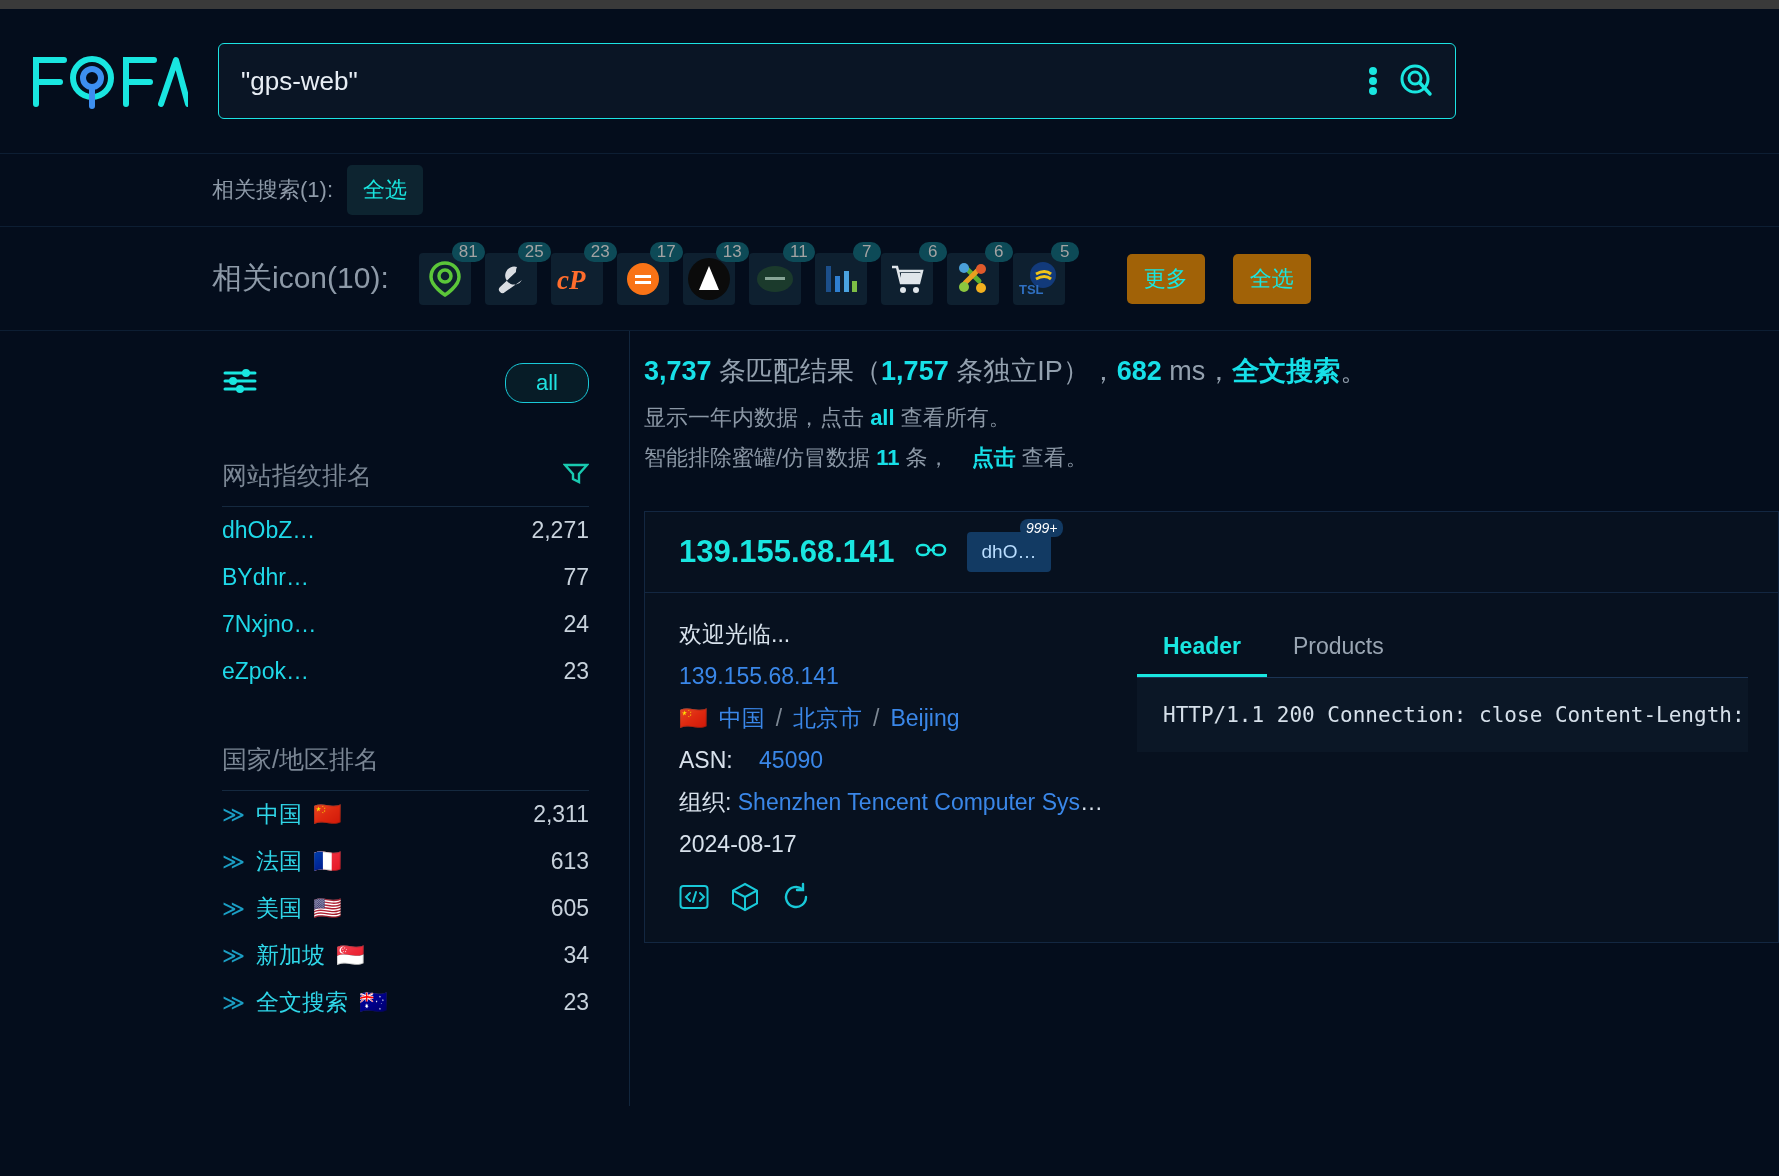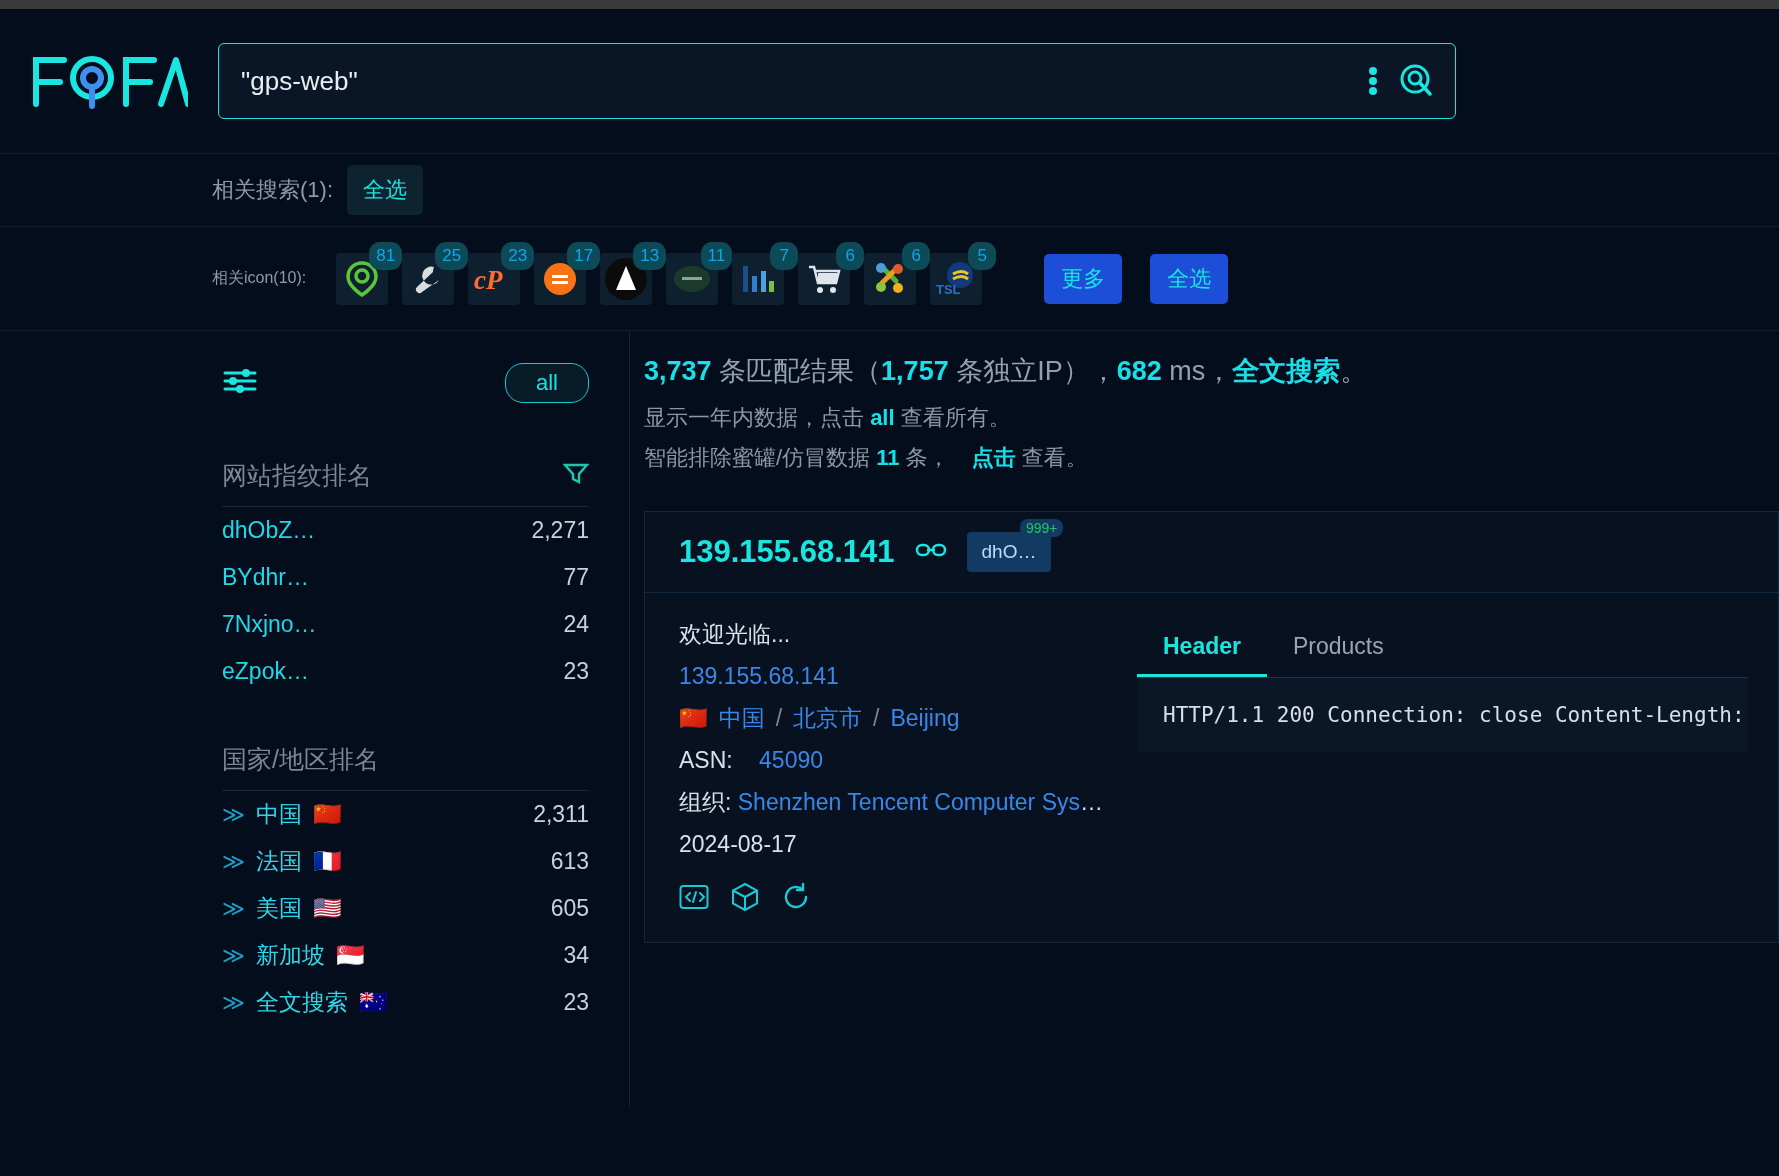--- a/index.html
+++ b/index.html
@@ -65,38 +65,38 @@
     cursor: pointer;
   }
 
   
   .icon-row {
     height: 104px;
     padding-left: 212px;
     display: flex; align-items: center; gap: 14px;
     border-top: 1px solid #0d1e33;
   }
-  .icon-label { color: #8e9aa8; font-size: 16px; margin-right: 16px; white-space: nowrap; }
+  .icon-label { color: #8e9aa8; font-size: 30px; margin-right: 16px; white-space: nowrap; }
   .icon-cell { position: relative; width: 52px; height: 52px; cursor: pointer; }
   .icon-tile {
     width: 52px; height: 52px;
     background: #0e2030; border-radius: 4px;
     display: flex; align-items: center; justify-content: center;
     overflow: hidden;
   }
   .icon-badge {
     position: absolute; top: -11px; right: -14px;
-    background: #0d4a57; color: #0ea5e9;
+    background: #0d4a57; color: #a3a3a3;
     font-size: 17px; border-radius: 11px;
-    min-width: 28px; height: 28px;
+    min-width: 28px; height: 20px;
     display: flex; align-items: center; justify-content: center;
     padding: 0 7px;
   }
   .more-btn, .icon-select-all {
-    background: #1d4ed8; color: #19e6e0; font-size: 22px;
+    background: #a16207; color: #19e6e0; font-size: 22px;
     padding: 10px 17px; border-radius: 5px; cursor: pointer;
   }
   .more-btn { margin-left: 48px; }
   .icon-select-all { margin-left: 14px; }
 
   
   .body-area { display: flex; height: 776px; border-top: 1px solid #0d1e33; }
 
   
   .sidebar {
@@ -154,22 +154,22 @@
   .card-ip {
     color: #19e6e0; font-size: 31px; font-weight: bold; cursor: pointer;
   }
   .fp-chip {
     position: relative;
     background: #123a63; color: #b9ddff;
     font-size: 19px; padding: 9px 15px; border-radius: 4px; cursor: pointer;
   }
   .fp-chip-badge {
     position: absolute; top: -13px; right: -12px;
-    background: #123a63; color: #22c55e; font-size: 14px;
-    padding: 1px 6px; border-radius: 8px;
+    background: #123a63; color: #ffffff; font-size: 14px;
+    padding: 1px 6px; border-radius: 8px; font-style: italic;
   }
   .card-body { display: flex; padding: 26px 30px 30px 34px; gap: 28px; justify-content: flex-end; }
   .card-left { width: 430px; flex: 0 0 430px; }
   .host-title { color: #d8e2ec; font-size: 23px; margin-bottom: 13px; }
   .host-link { color: #3a87e8; font-size: 23px; margin-bottom: 13px; cursor: pointer; display: block; }
   .geo-line { display: flex; align-items: center; gap: 11px; font-size: 23px; margin-bottom: 13px; }
   .geo-line a { color: #3a87e8; cursor: pointer; }
   .geo-sep { color: #7d8894; }
   .asn-line { font-size: 23px; color: #d8e2ec; margin-bottom: 13px; }
   .asn-line a { color: #3a87e8; cursor: pointer; margin-left: 20px; }

